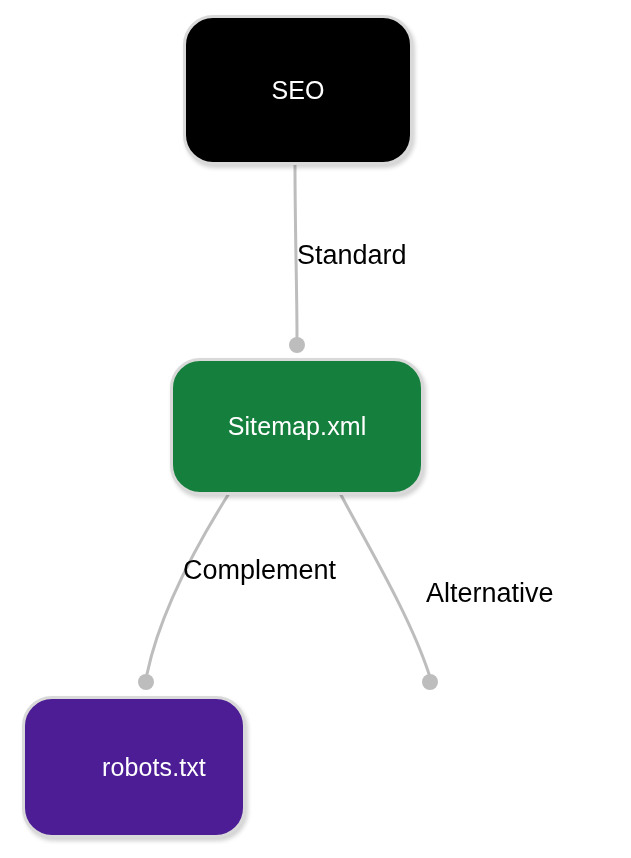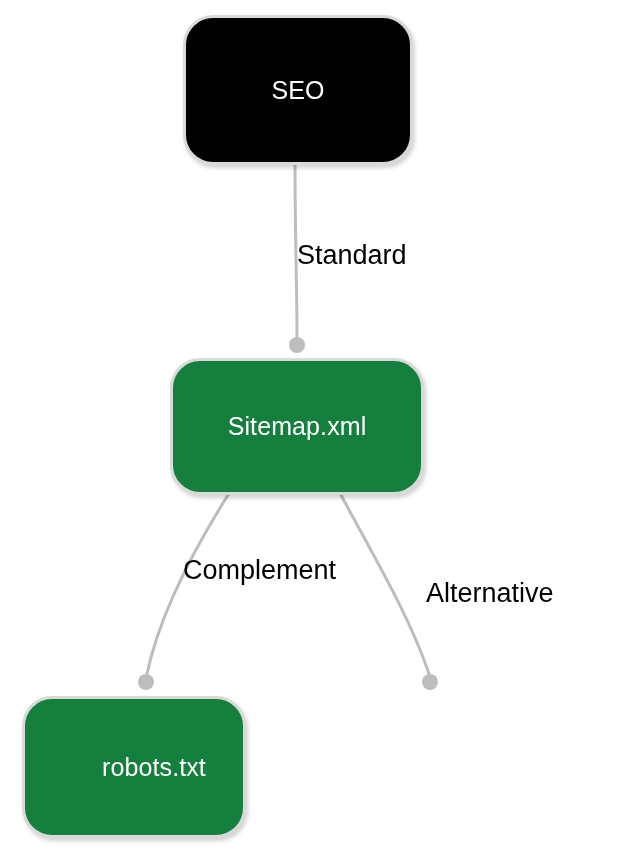--- a/index.html
+++ b/index.html
@@ -57,21 +57,21 @@
     top: 358px;
     width: 254px;
     height: 137px;
     background: #15803d;
   }
   #node-robots-txt {
     left: 22px;
     top: 696px;
     width: 224px;
     height: 142px;
-    background: #15803d;
+    background: #4c1d95;
     padding-left: 40px;
   }
   #node-html-sitemap {
     left: 318px;
     top: 696px;
     width: 300px;
     height: 142px;
     background: #5b92c8;
   }
   .edge-label {

